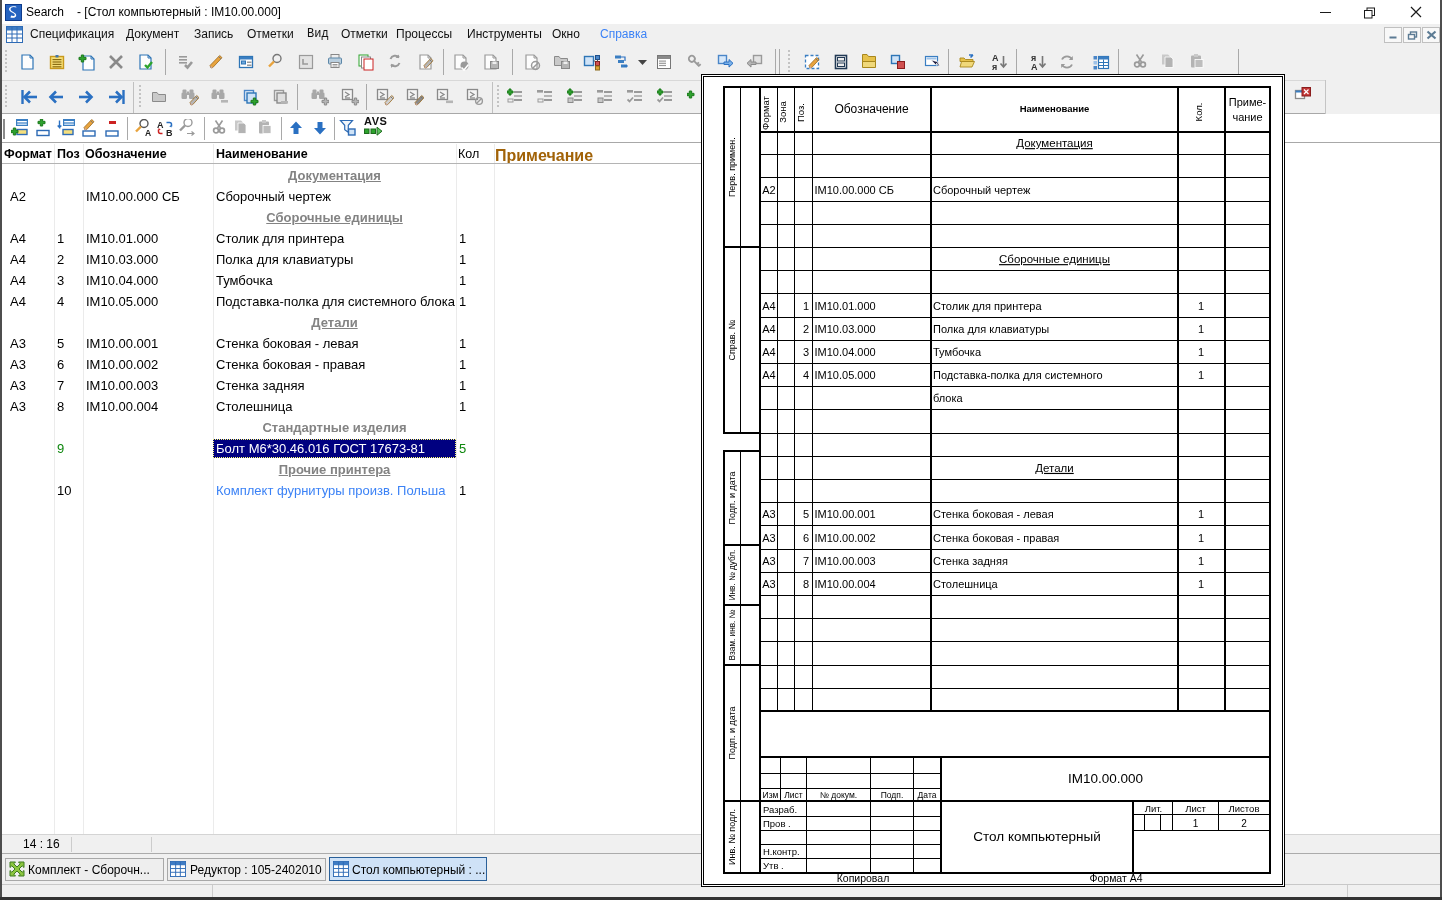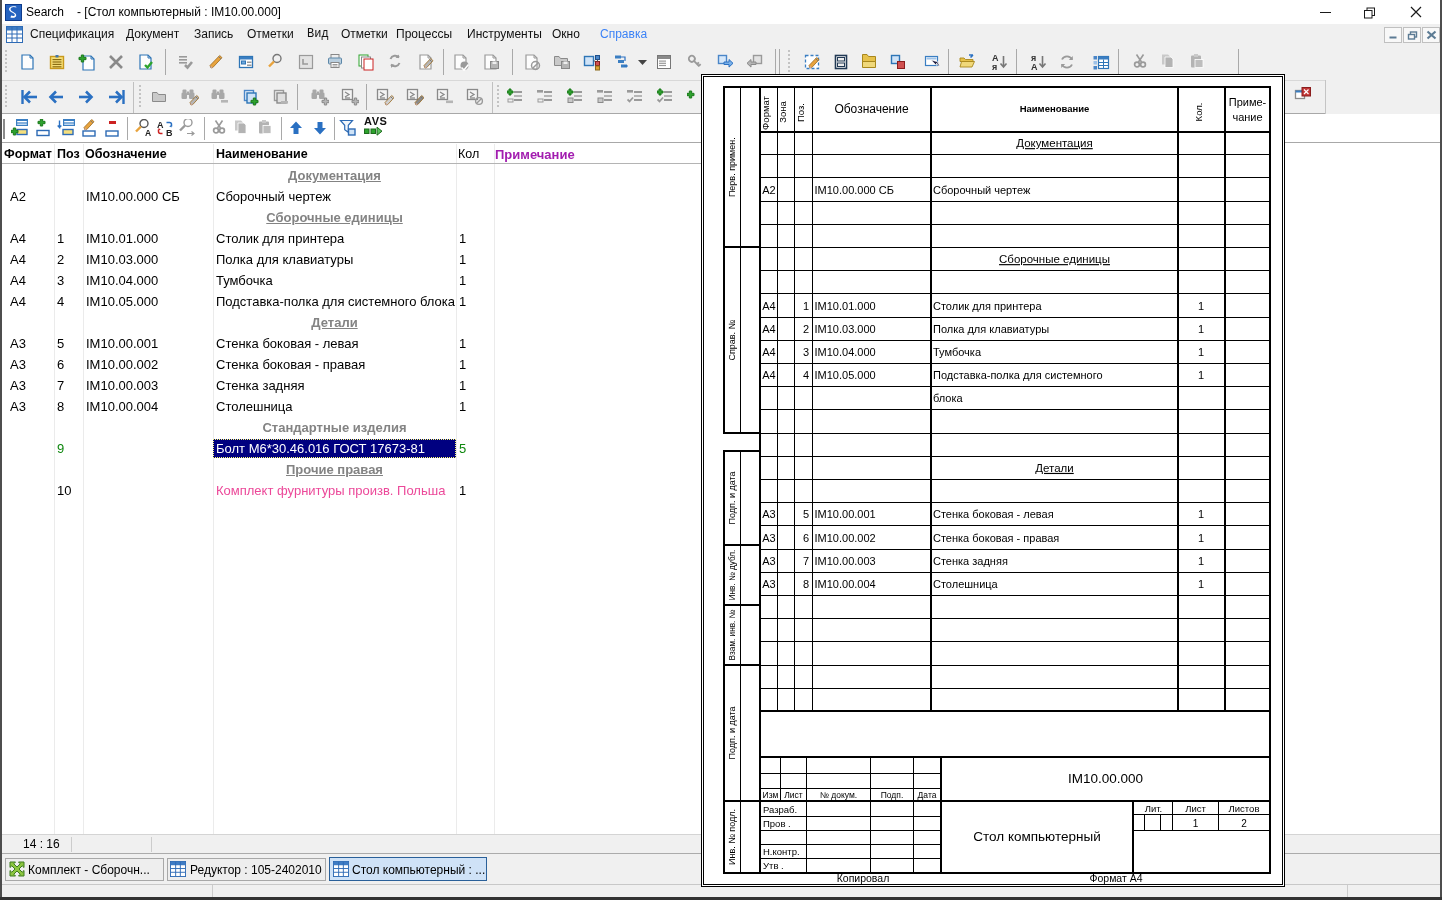--- a/index.html
+++ b/index.html
@@ -645,21 +645,21 @@
 <div class="abs" style="left:54px;top:144px;width:1px;height:690px;background:#ebebeb;"></div>
 <div class="abs" style="left:83px;top:144px;width:1px;height:690px;background:#ebebeb;"></div>
 <div class="abs" style="left:213px;top:144px;width:1px;height:690px;background:#ebebeb;"></div>
 <div class="abs" style="left:456px;top:144px;width:1px;height:690px;background:#ebebeb;"></div>
 <div class="abs" style="left:493.5px;top:144px;width:1px;height:690px;background:#ebebeb;"></div>
 <div class="txt" style="left:4px;top:147px;font-size:12.5px;font-weight:bold;color:#000;">Формат</div>
 <div class="txt" style="left:57px;top:147px;font-size:12.5px;font-weight:bold;color:#000;">Поз</div>
 <div class="txt" style="left:85px;top:147px;font-size:12.5px;font-weight:bold;color:#000;">Обозначение</div>
 <div class="txt" style="left:216px;top:147px;font-size:12.5px;font-weight:bold;color:#000;">Наименование</div>
 <div class="txt" style="left:458px;top:147px;font-size:12.5px;font-weight:normal;color:#000;">Кол</div>
-<div class="txt" style="left:495px;top:147px;font-size:13px;font-weight:bold;color:#a21caf;">Примечание</div>
+<div class="txt" style="left:495px;top:147px;font-size:16px;font-weight:bold;color:#a16207;">Примечание</div>
 <div class="abs" style="left:0;top:163px;width:705px;height:1px;background:#b4b4b4;"></div>
 <div class="txt" style="left:213px;top:168px;width:243px;text-align:center;font-size:13px;font-weight:bold;color:#838383;text-decoration:underline;">Документация</div>
 <div class="txt" style="left:10px;top:189px;font-size:13px;color:#000;">A2</div>
 <div class="txt" style="left:86px;top:189px;font-size:13px;color:#000;">IM10.00.000 СБ</div>
 <div class="txt" style="left:216px;top:189px;font-size:13px;color:#000;">Сборочный чертеж</div>
 <div class="txt" style="left:213px;top:210px;width:243px;text-align:center;font-size:13px;font-weight:bold;color:#838383;text-decoration:underline;">Сборочные единицы</div>
 <div class="txt" style="left:10px;top:231px;font-size:13px;color:#000;">А4</div>
 <div class="txt" style="left:57px;top:231px;font-size:13px;color:#000;">1</div>
 <div class="txt" style="left:86px;top:231px;font-size:13px;color:#000;">IM10.01.000</div>
 <div class="txt" style="left:216px;top:231px;font-size:13px;color:#000;">Столик для принтера</div>
@@ -698,23 +698,23 @@
 <div class="txt" style="left:10px;top:399px;font-size:13px;color:#000;">А3</div>
 <div class="txt" style="left:57px;top:399px;font-size:13px;color:#000;">8</div>
 <div class="txt" style="left:86px;top:399px;font-size:13px;color:#000;">IM10.00.004</div>
 <div class="txt" style="left:216px;top:399px;font-size:13px;color:#000;">Столешница</div>
 <div class="txt" style="left:459px;top:399px;font-size:13px;color:#000;">1</div>
 <div class="txt" style="left:213px;top:420px;width:243px;text-align:center;font-size:13px;font-weight:bold;color:#838383;">Стандартные изделия</div>
 <div class="txt" style="left:57px;top:441px;font-size:13px;color:#0e870e;">9</div>
 <div class="abs" style="left:213px;top:438.5px;width:243px;height:19px;background:#000080;border:1px dotted #ffff72;"></div>
 <div class="txt" style="left:216px;top:441px;font-size:13px;color:#fff;">Болт М6*30.46.016 ГОСТ 17673-81</div>
 <div class="txt" style="left:459px;top:441px;font-size:13px;color:#0e870e;">5</div>
-<div class="txt" style="left:213px;top:462px;width:243px;text-align:center;font-size:13px;font-weight:bold;color:#838383;text-decoration:underline;">Прочие правая</div>
+<div class="txt" style="left:213px;top:462px;width:243px;text-align:center;font-size:13px;font-weight:bold;color:#838383;text-decoration:underline;">Прочие принтера</div>
 <div class="txt" style="left:57px;top:483px;font-size:13px;color:#000;">10</div>
-<div class="txt" style="left:216px;top:483px;font-size:13px;color:#ec4899;">Комплект фурнитуры произв. Польша</div>
+<div class="txt" style="left:216px;top:483px;font-size:13px;color:#3b82f6;">Комплект фурнитуры произв. Польша</div>
 <div class="txt" style="left:459px;top:483px;font-size:13px;color:#000;">1</div>
 
 <div class="abs" style="left:0;top:834px;width:1442px;height:1px;background:#d4d4d4;"></div>
 <div class="abs" style="left:0;top:835px;width:1442px;height:18px;background:#f0f0f0;"></div>
 <div class="txt" style="left:23px;top:837px;font-size:12px;color:#000;">14 : 16</div>
 <div class="abs" style="left:71px;top:837px;width:1px;height:15px;background:#cccccc;"></div>
 <div class="abs" style="left:151px;top:837px;width:1px;height:15px;background:#cccccc;"></div>
 <div class="abs" style="left:0;top:853px;width:1442px;height:1px;background:#ababab;"></div>
 <div class="abs" style="left:0;top:854px;width:1442px;height:30px;background:#f0f0f0;"></div>
 <div class="abs" style="left:5px;top:858px;width:159px;height:23px;background:#eee;border:1px solid #a8a8a8;"></div>

